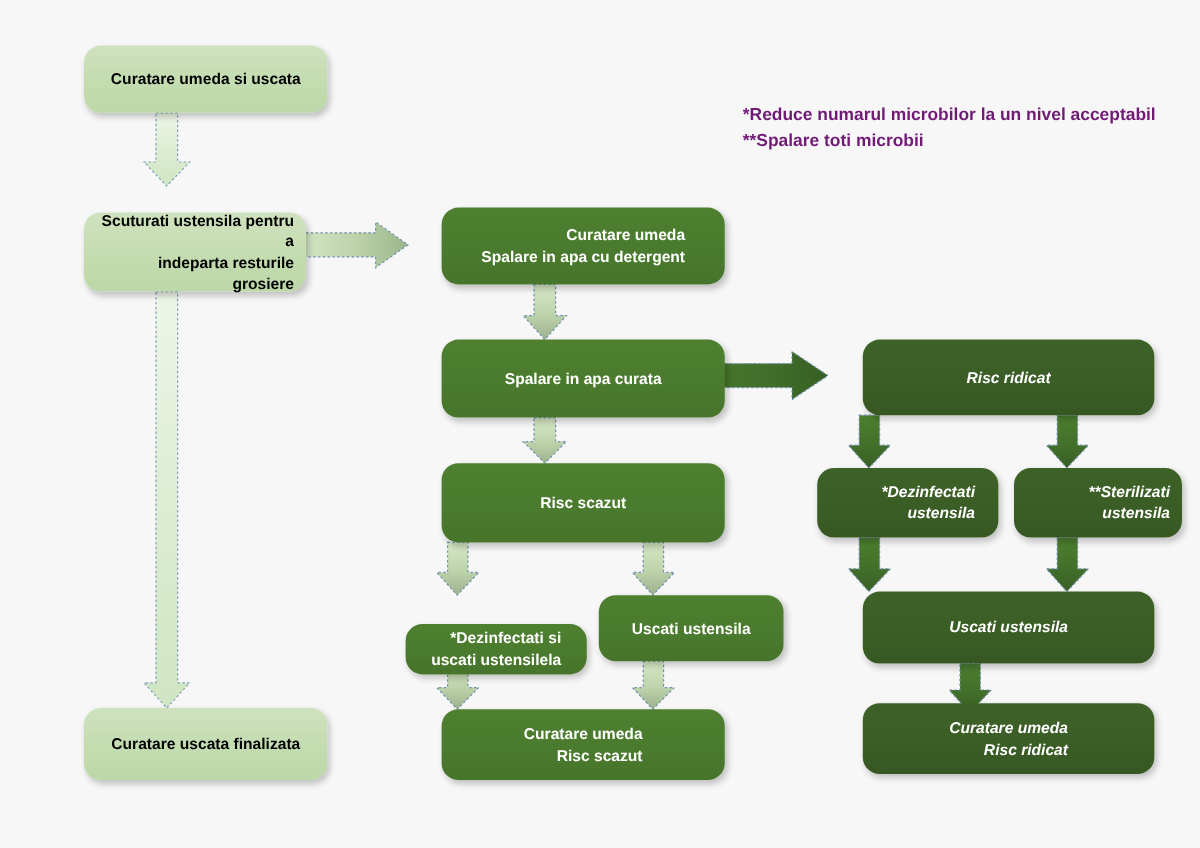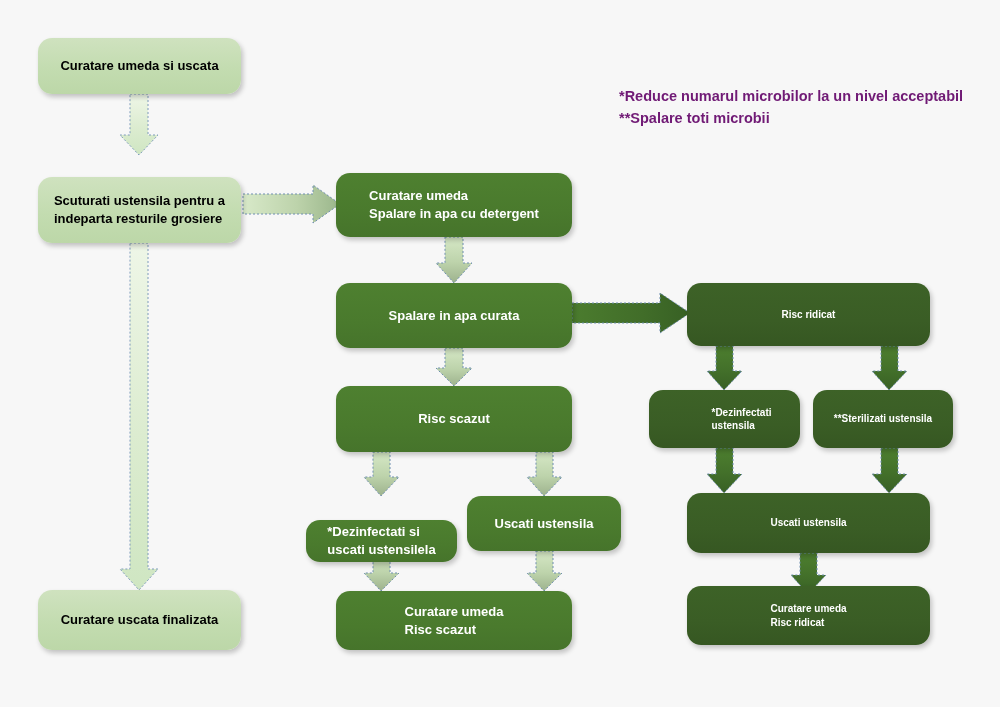--- a/index.html
+++ b/index.html
@@ -24,42 +24,44 @@
   }
 
   
   .node {
     position: absolute;
     box-sizing: border-box;
     border-radius: 14px;
     display: flex;
     align-items: center;
     justify-content: center;
-    text-align: left;
+    text-align: right;
     font-weight: bold;
     line-height: 1.35;
     white-space: pre-line;
     padding: 4px 10px;
     box-shadow: 2px 3px 5px rgba(0,0,0,0.22);
     z-index: 5;
+    margin-left: 32px;
   }
   .node.light {
     background: linear-gradient(180deg, #cfe2bf 0%, #c3dcb0 55%, #bcd7a8 100%);
     color: #000000;
     font-size: 13px;
   }
   .node.mid {
     background: linear-gradient(180deg, #4e8030 0%, #4a7a2d 60%, #46742b 100%);
     color: #ffffff;
     font-size: 13px;
   }
   .node.dark {
     background: linear-gradient(180deg, #3d6227 0%, #3a5d25 60%, #365722 100%);
     color: #ffffff;
-    font-size: 10px;
+    font-size: 13px;
+    font-style: italic;
   }
 
   
   .legend {
     position: absolute;
     z-index: 6;
     color: #701a75;
     font-weight: bold;
     font-size: 14.5px;
     line-height: 1.55;
@@ -171,21 +173,21 @@
     </g>
   </svg>
 
   <div class="legend" style="left:619px; top:85px;">
     <div>*Reduce numarul microbilor la un nivel acceptabil</div>
     <div>**Spalare toti microbii</div>
   </div>
 
   <div class="node light" style="left:38px; top:38px; width:203px; height:56px;">Curatare umeda si uscata</div>
 
-  <div class="node light" style="left:38px; top:177px; width:203px; height:66px;">Scuturati ustensila pentru a
+  <div class="node light" style="left:38px; top:177px; width:185px; height:66px;">Scuturati ustensila pentru a
 indeparta resturile grosiere</div>
 
   <div class="node light" style="left:38px; top:590px; width:203px; height:60px;">Curatare uscata finalizata</div>
 
   <div class="node mid" style="left:336px; top:173px; width:236px; height:64px;">Curatare umeda
 Spalare in apa cu detergent</div>
 
   <div class="node mid" style="left:336px; top:283px; width:236px; height:65px;">Spalare in apa curata</div>
 
   <div class="node mid" style="left:336px; top:386px; width:236px; height:66px;">Risc scazut</div>

